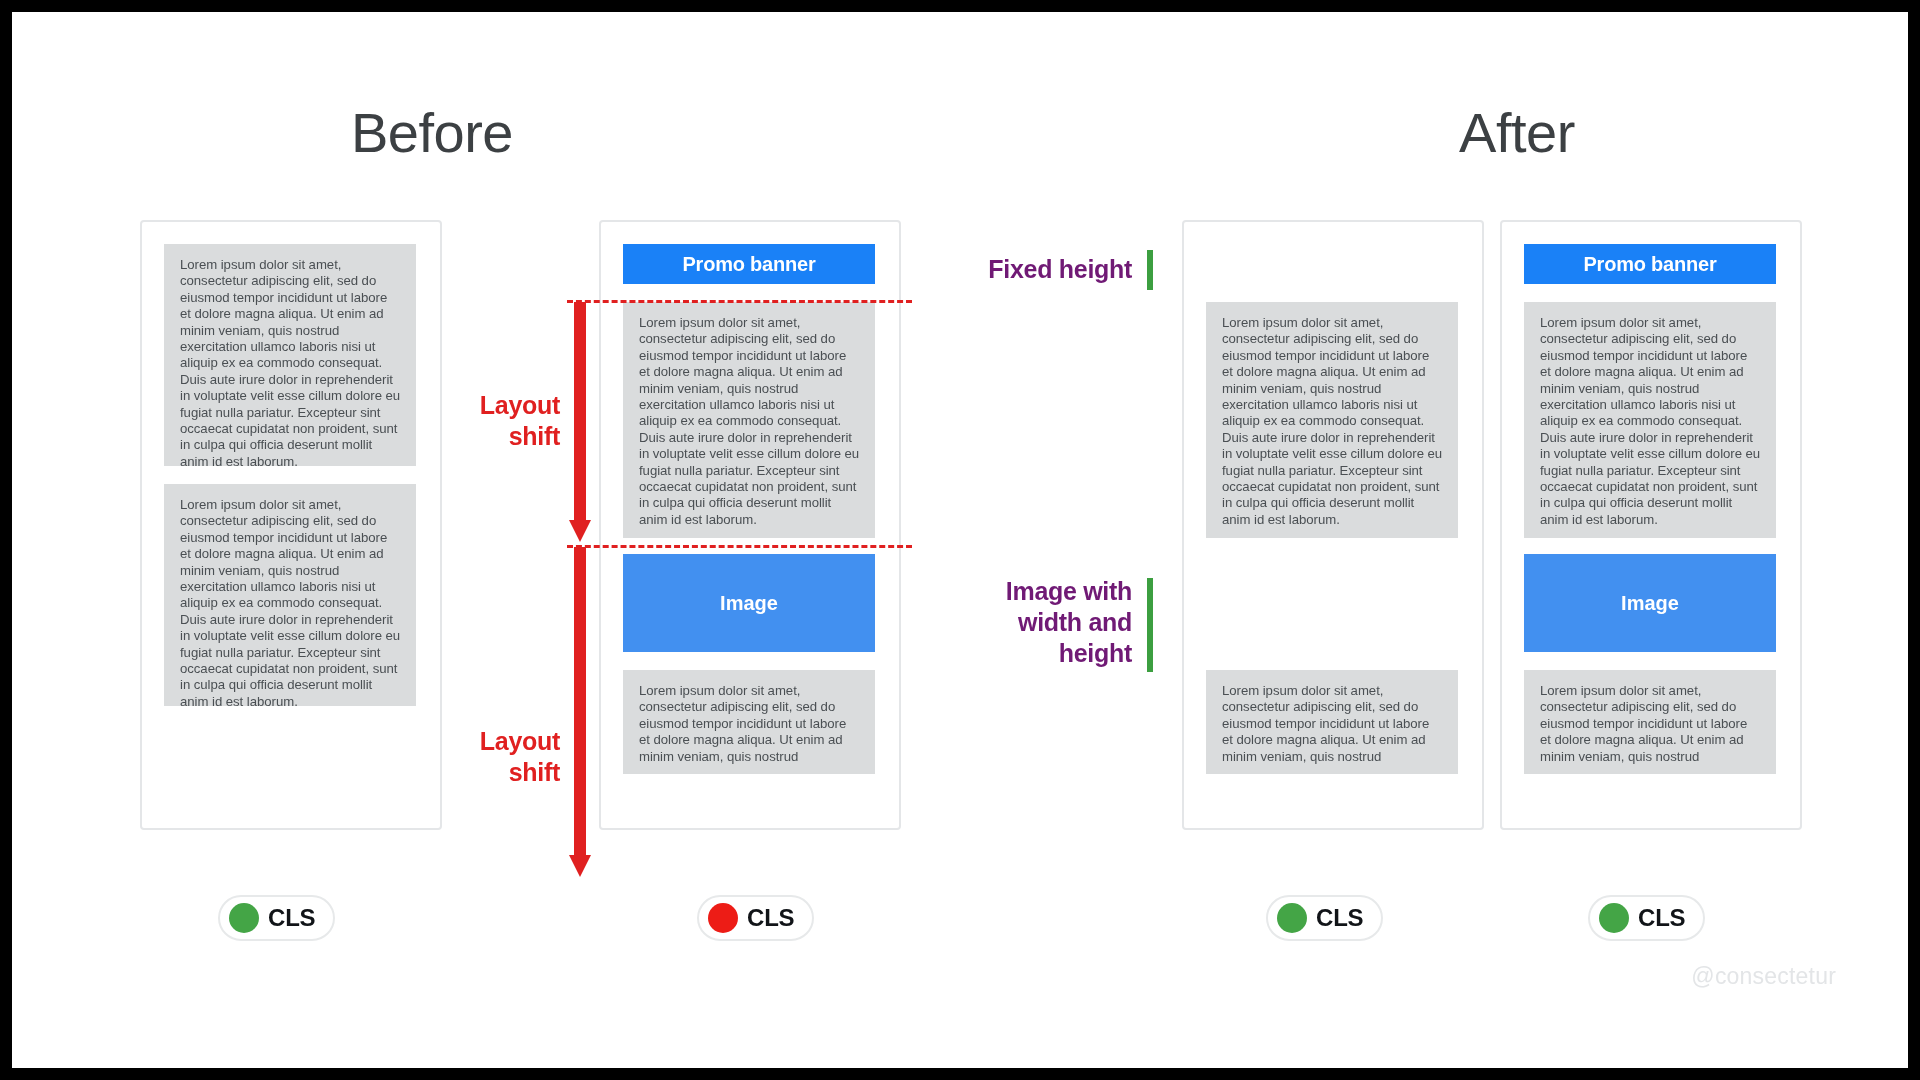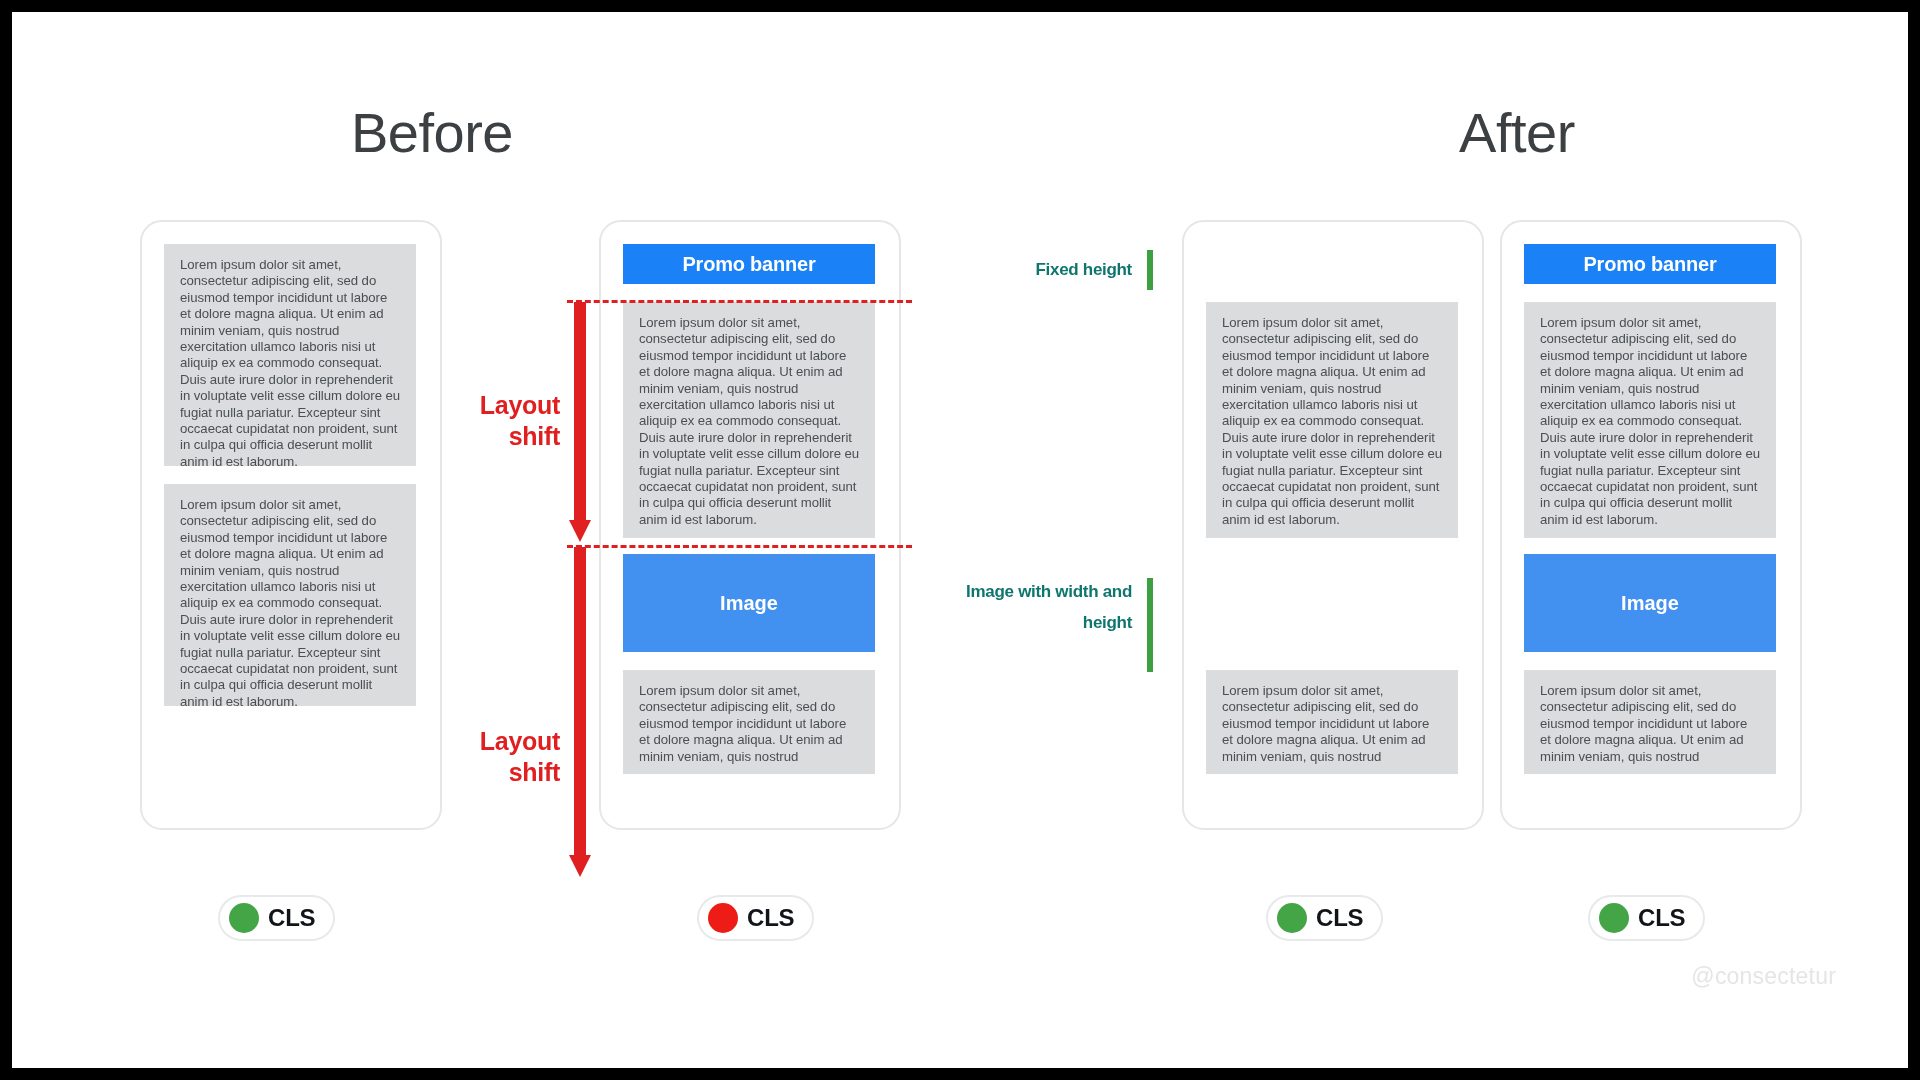--- a/index.html
+++ b/index.html
@@ -39,21 +39,21 @@
     white-space: nowrap;
   }
   #title-before { left: 420px; top: 88px; transform: translateX(-50%); }
   #title-after  { left: 1472px; top: 88px; transform: translateX(-50%); margin-left: 33px; }
 
   
   .phone {
     position: absolute;
     background: #ffffff;
     border: 2px solid #e4e6e8;
-    border-radius: 22px;
+    border-radius: 4px;
     box-sizing: border-box;
   }
   #phone-1 { left: 128px;  top: 208px; width: 302px; height: 610px; }
   #phone-2 { left: 587px;  top: 208px; width: 302px; height: 610px; }
   #phone-3 { left: 1170px; top: 208px; width: 302px; height: 610px; }
   #phone-4 { left: 1488px; top: 208px; width: 302px; height: 610px; }
 
   
   .text-block {
     position: absolute;
@@ -135,22 +135,22 @@
     font-size: 25px;
     font-weight: 700;
     line-height: 31px;
     text-align: right;
     letter-spacing: -0.3px;
   }
 
   
   .green-label {
     position: absolute;
-    color: #0f766e;
-    font-size: 17px;
+    color: #701a75;
+    font-size: 25px;
     font-weight: 700;
     line-height: 31px;
     text-align: right;
     letter-spacing: -0.3px;
   }
   .green-bar {
     position: absolute;
     width: 6px;
     background: #3c9f40;
   }

